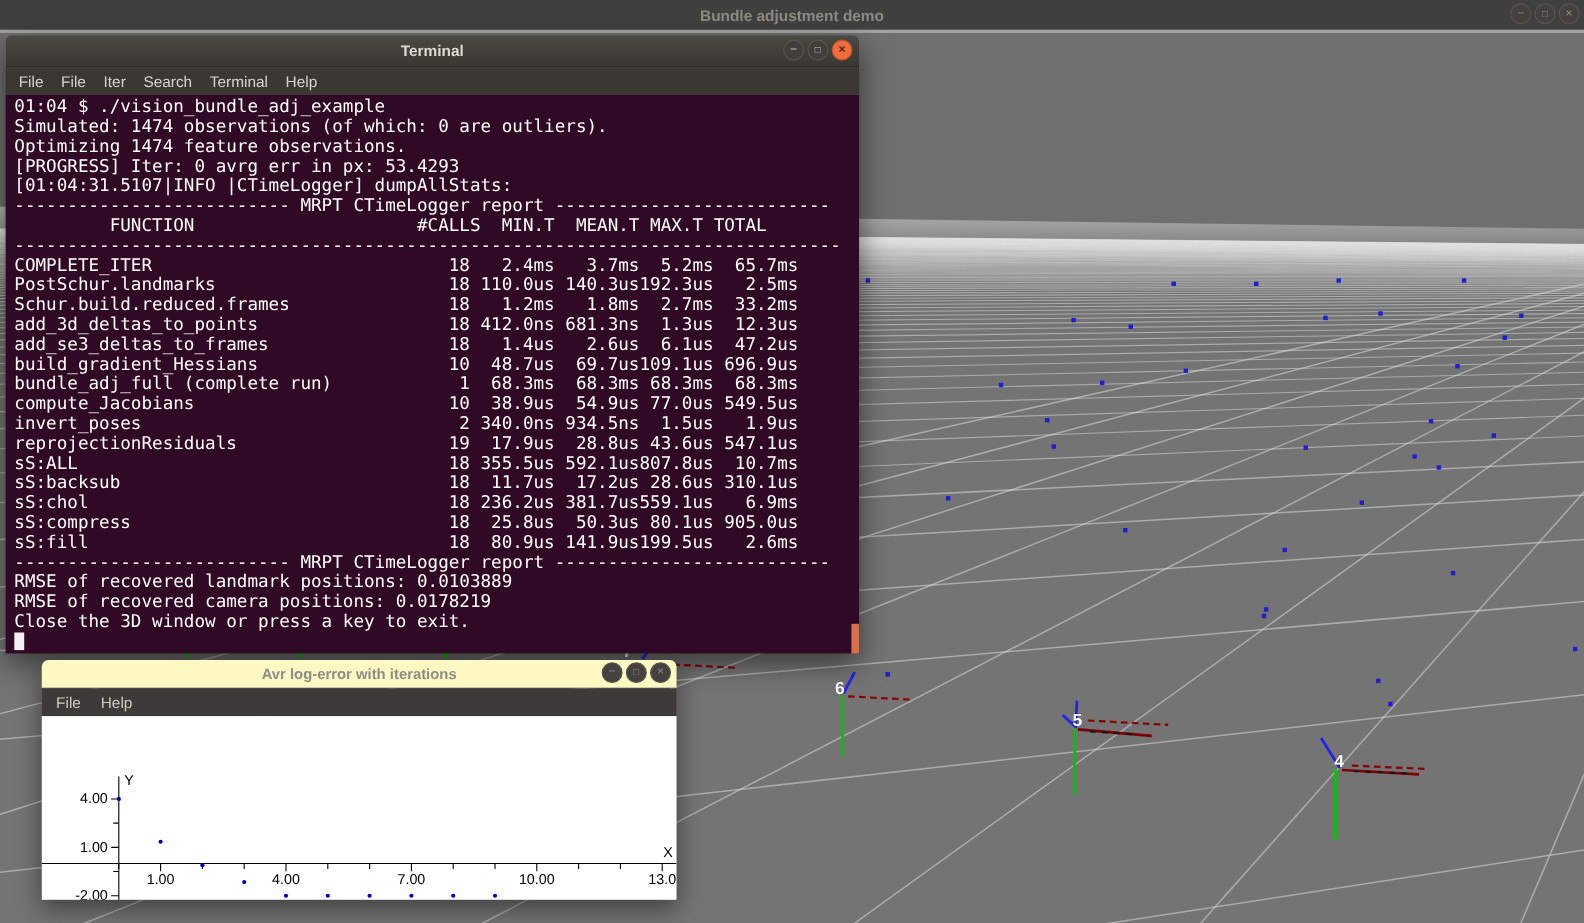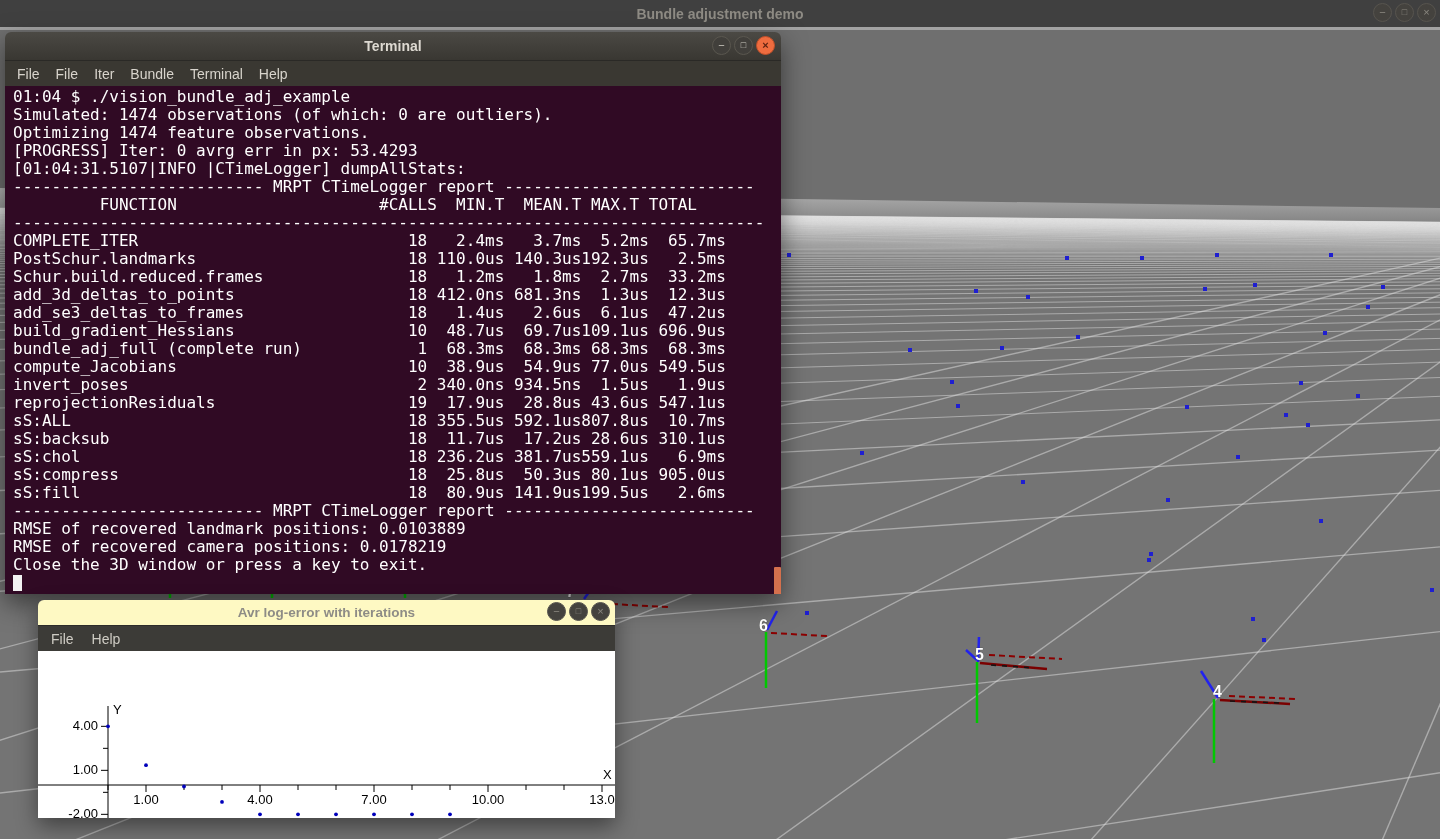--- a/index.html
+++ b/index.html
@@ -290,21 +290,21 @@
           </span>
         <span class="win-btn btn-close">
             <span>×</span>
           </span>
       </span>
     </div>
     <nav class="menubar">
         <span class="mi">File</span>
         <span class="mi">File</span>
         <span class="mi">Iter</span>
-        <span class="mi">Bundle</span>
+        <span class="mi">Search</span>
         <span class="mi">Terminal</span>
         <span class="mi">Help</span>
       </nav>
     <div class="term-body">
       <pre id="term-out">01:04 $ ./vision_bundle_adj_example
 Simulated: 1474 observations (of which: 0 are outliers).
 Optimizing 1474 feature observations.
 [PROGRESS] Iter: 0 avrg err in px: 53.4293
 [01:04:31.5107|INFO |CTimeLogger] dumpAllStats:
 -------------------------- MRPT CTimeLogger report --------------------------

